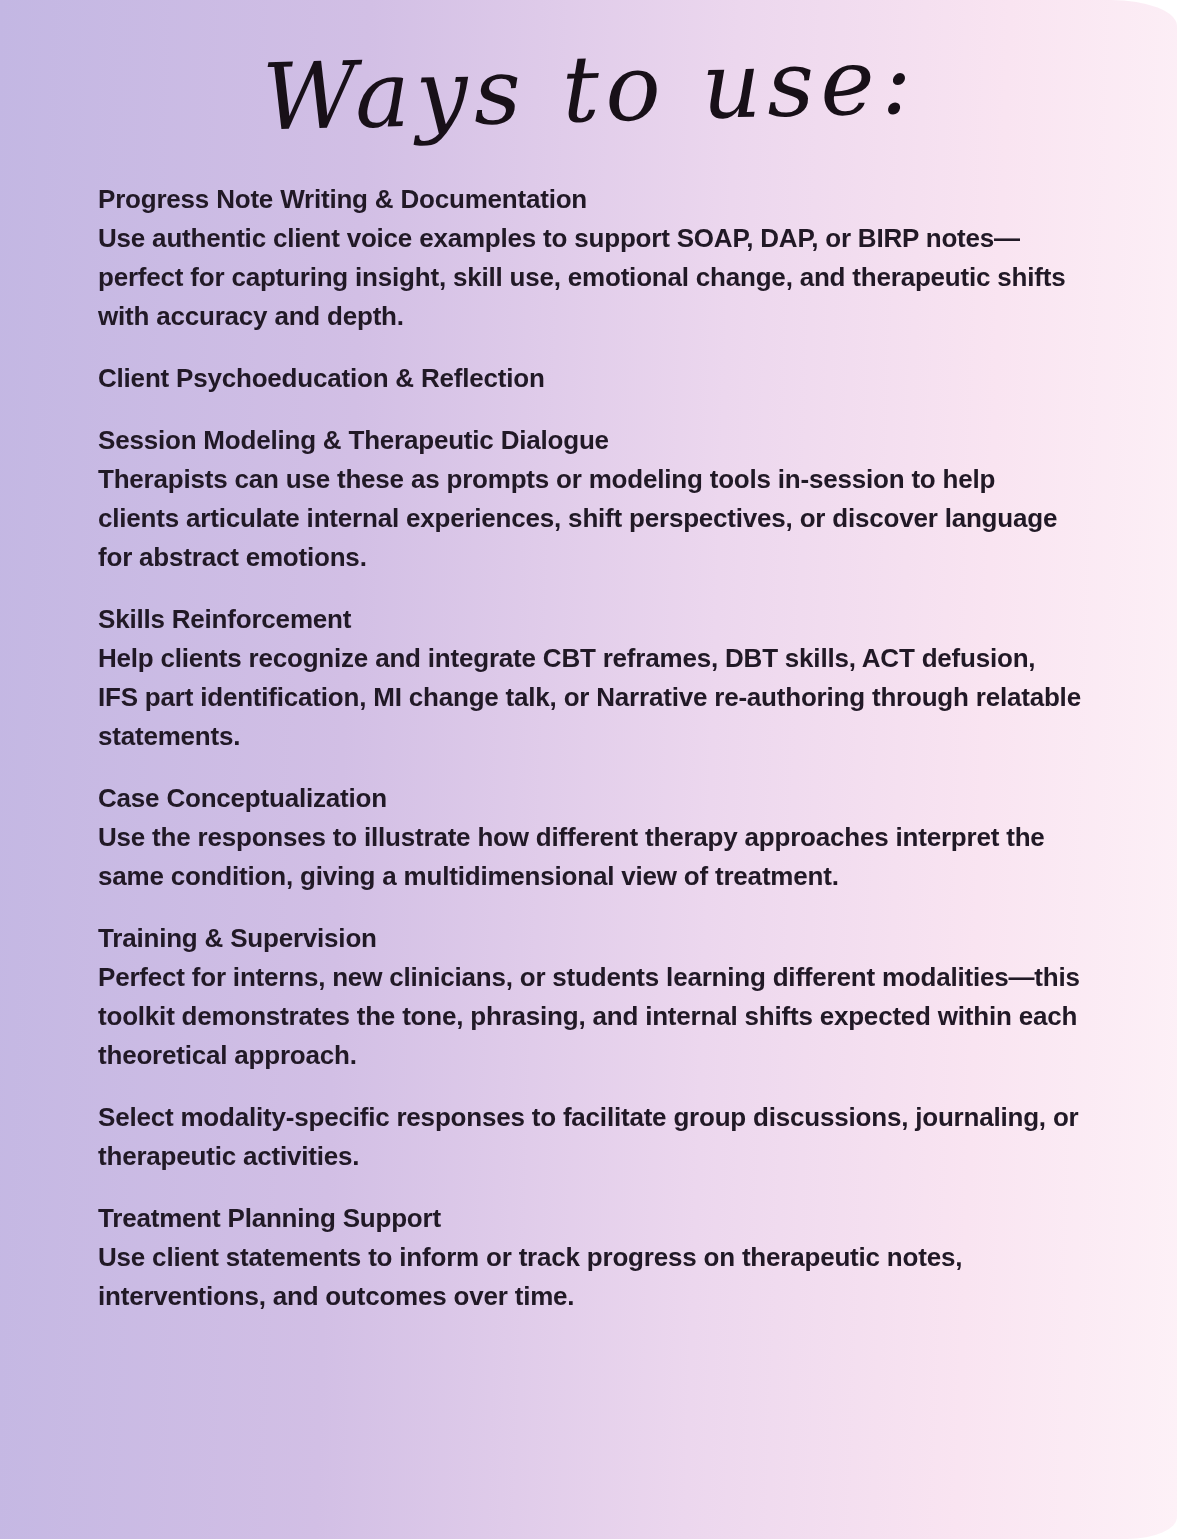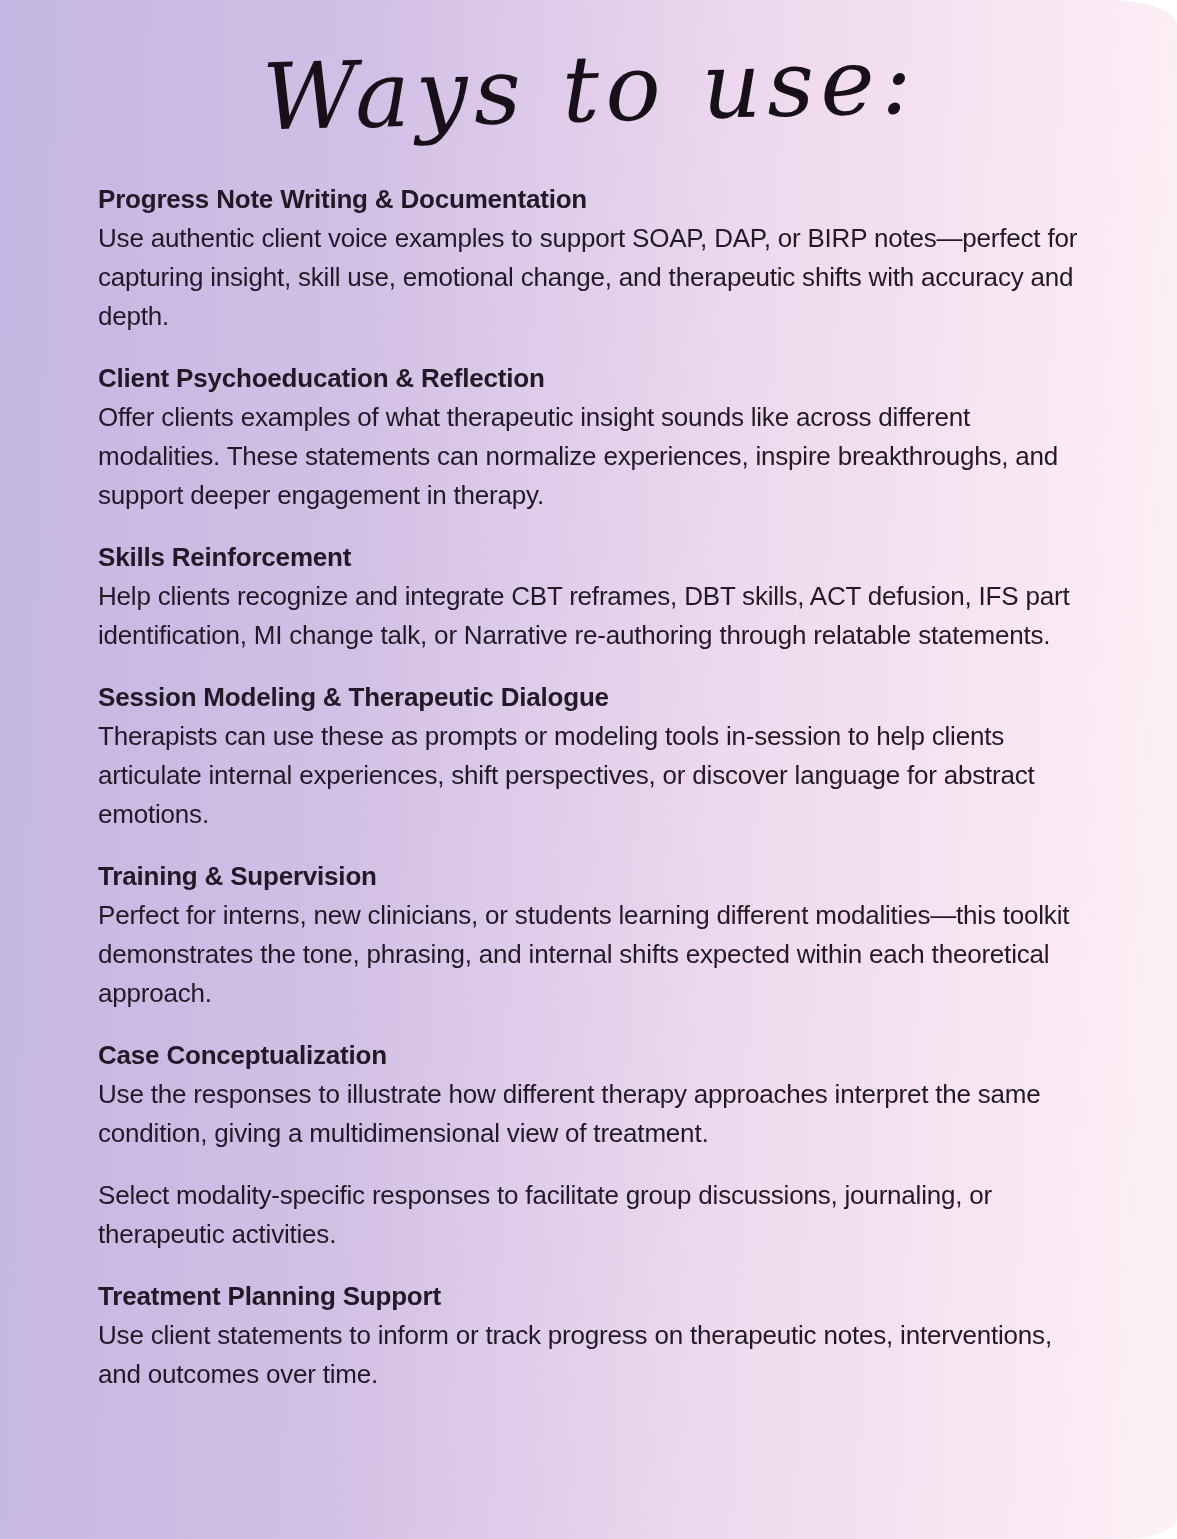--- a/index.html
+++ b/index.html
@@ -51,21 +51,21 @@
   }
   .sec h2 {
     font-size: 26px;
     font-weight: 700;
     line-height: 39px;
     margin: 0;
     letter-spacing: -0.2px;
   }
   .sec p {
     font-size: 26px;
-    font-weight: 400;
+    font-weight: 700;
     line-height: 39px;
     margin: 0;
     letter-spacing: -0.2px;
     max-width: 984px;
   }
 </style>
 </head>
 <body>
 
 <div class="card">
@@ -75,41 +75,40 @@
 
     <div class="sections">
 
       <section class="sec">
         <h2>Progress Note Writing &amp; Documentation</h2>
         <p>Use authentic client voice examples to support SOAP, DAP, or BIRP notes—perfect for capturing insight, skill use, emotional change, and therapeutic shifts with accuracy and depth.</p>
       </section>
 
       <section class="sec">
         <h2>Client Psychoeducation &amp; Reflection</h2>
-        <p>Offer clients examples of what therapeutic insight sounds like across different modalities. These statements can normalize experiences, inspire breakthroughs, and support deeper engagement in therapy.</p>
+      </section>
+
+      <section class="sec">
+        <h2>Session Modeling &amp; Therapeutic Dialogue</h2>
+        <p>Therapists can use these as prompts or modeling tools in-session to help clients articulate internal experiences, shift perspectives, or discover language for abstract emotions.</p>
       </section>
 
       <section class="sec">
         <h2>Skills Reinforcement</h2>
         <p>Help clients recognize and integrate CBT reframes, DBT skills, ACT defusion, IFS part identification, MI change talk, or Narrative re-authoring through relatable statements.</p>
       </section>
 
       <section class="sec">
-        <h2>Session Modeling &amp; Therapeutic Dialogue</h2>
-        <p>Therapists can use these as prompts or modeling tools in-session to help clients articulate internal experiences, shift perspectives, or discover language for abstract emotions.</p>
+        <h2>Case Conceptualization</h2>
+        <p>Use the responses to illustrate how different therapy approaches interpret the same condition, giving a multidimensional view of treatment.</p>
       </section>
 
       <section class="sec">
         <h2>Training &amp; Supervision</h2>
         <p>Perfect for interns, new clinicians, or students learning different modalities—this toolkit demonstrates the tone, phrasing, and internal shifts expected within each theoretical approach.</p>
-      </section>
-
-      <section class="sec">
-        <h2>Case Conceptualization</h2>
-        <p>Use the responses to illustrate how different therapy approaches interpret the same condition, giving a multidimensional view of treatment.</p>
       </section>
 
       <section class="sec">
         <p>Select modality-specific responses to facilitate group discussions, journaling, or therapeutic activities.</p>
       </section>
 
       <section class="sec">
         <h2>Treatment Planning Support</h2>
         <p>Use client statements to inform or track progress on therapeutic notes, interventions, and outcomes over time.</p>
       </section>

